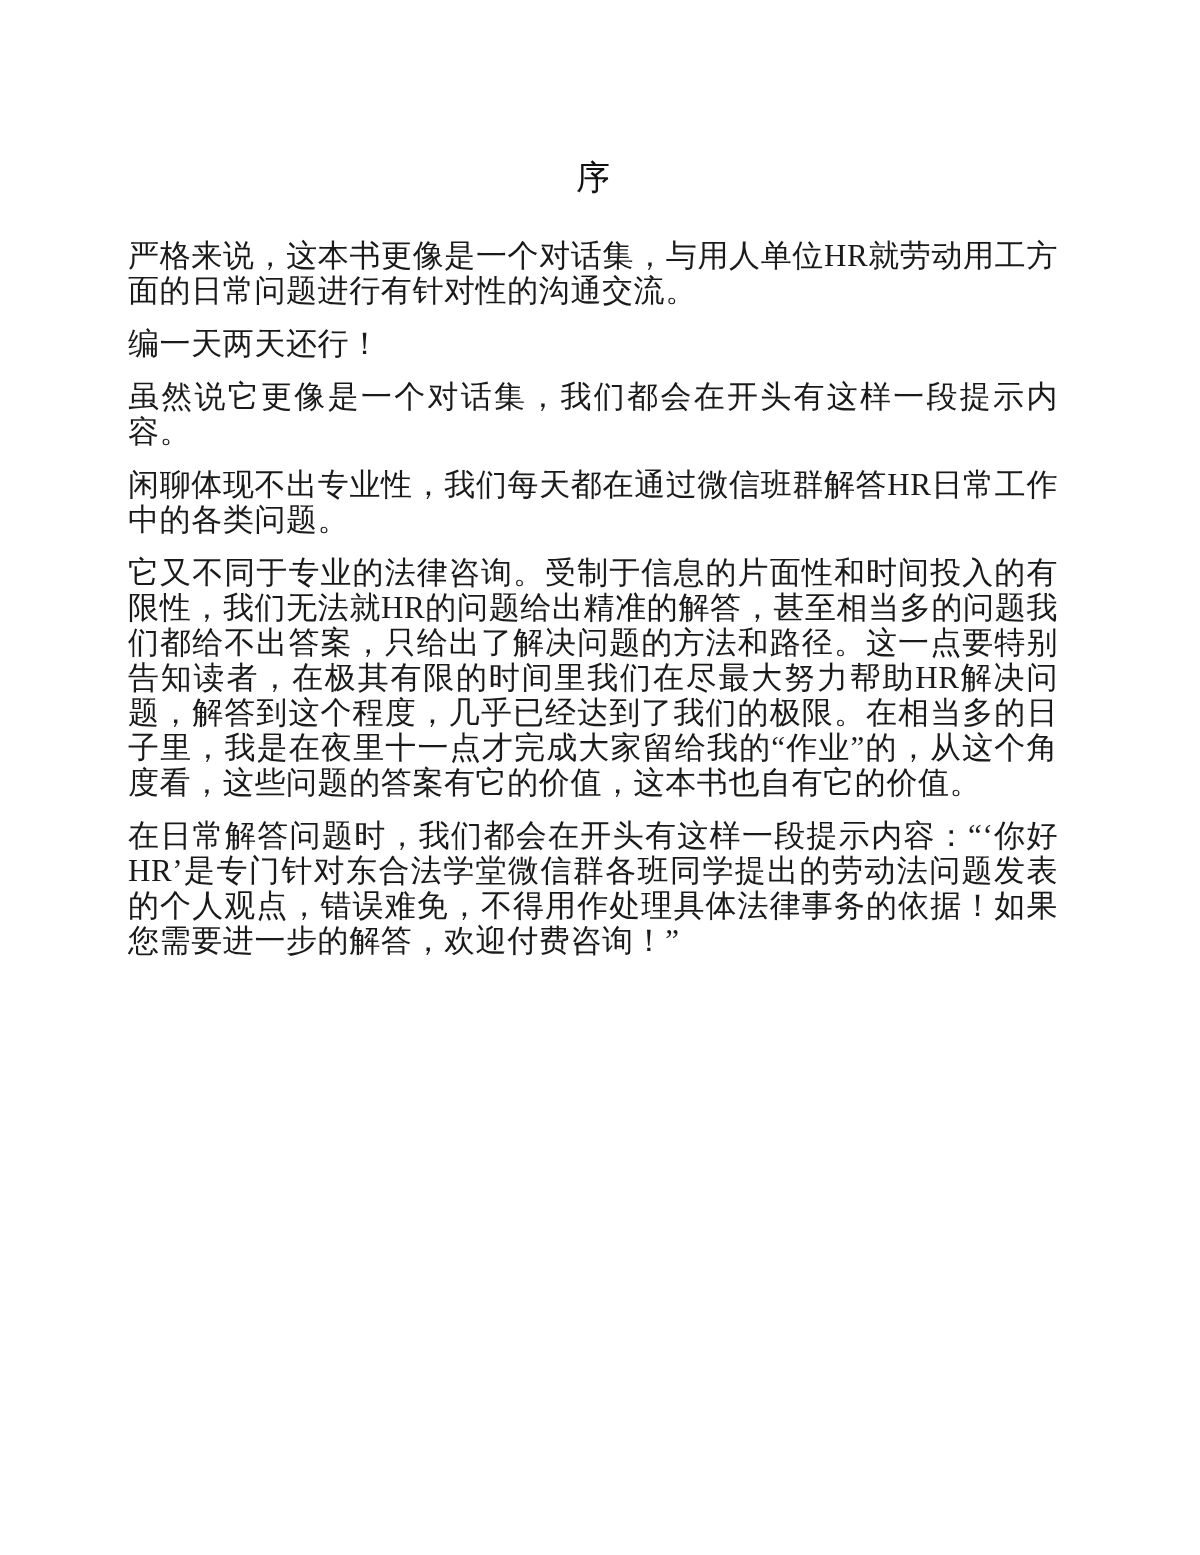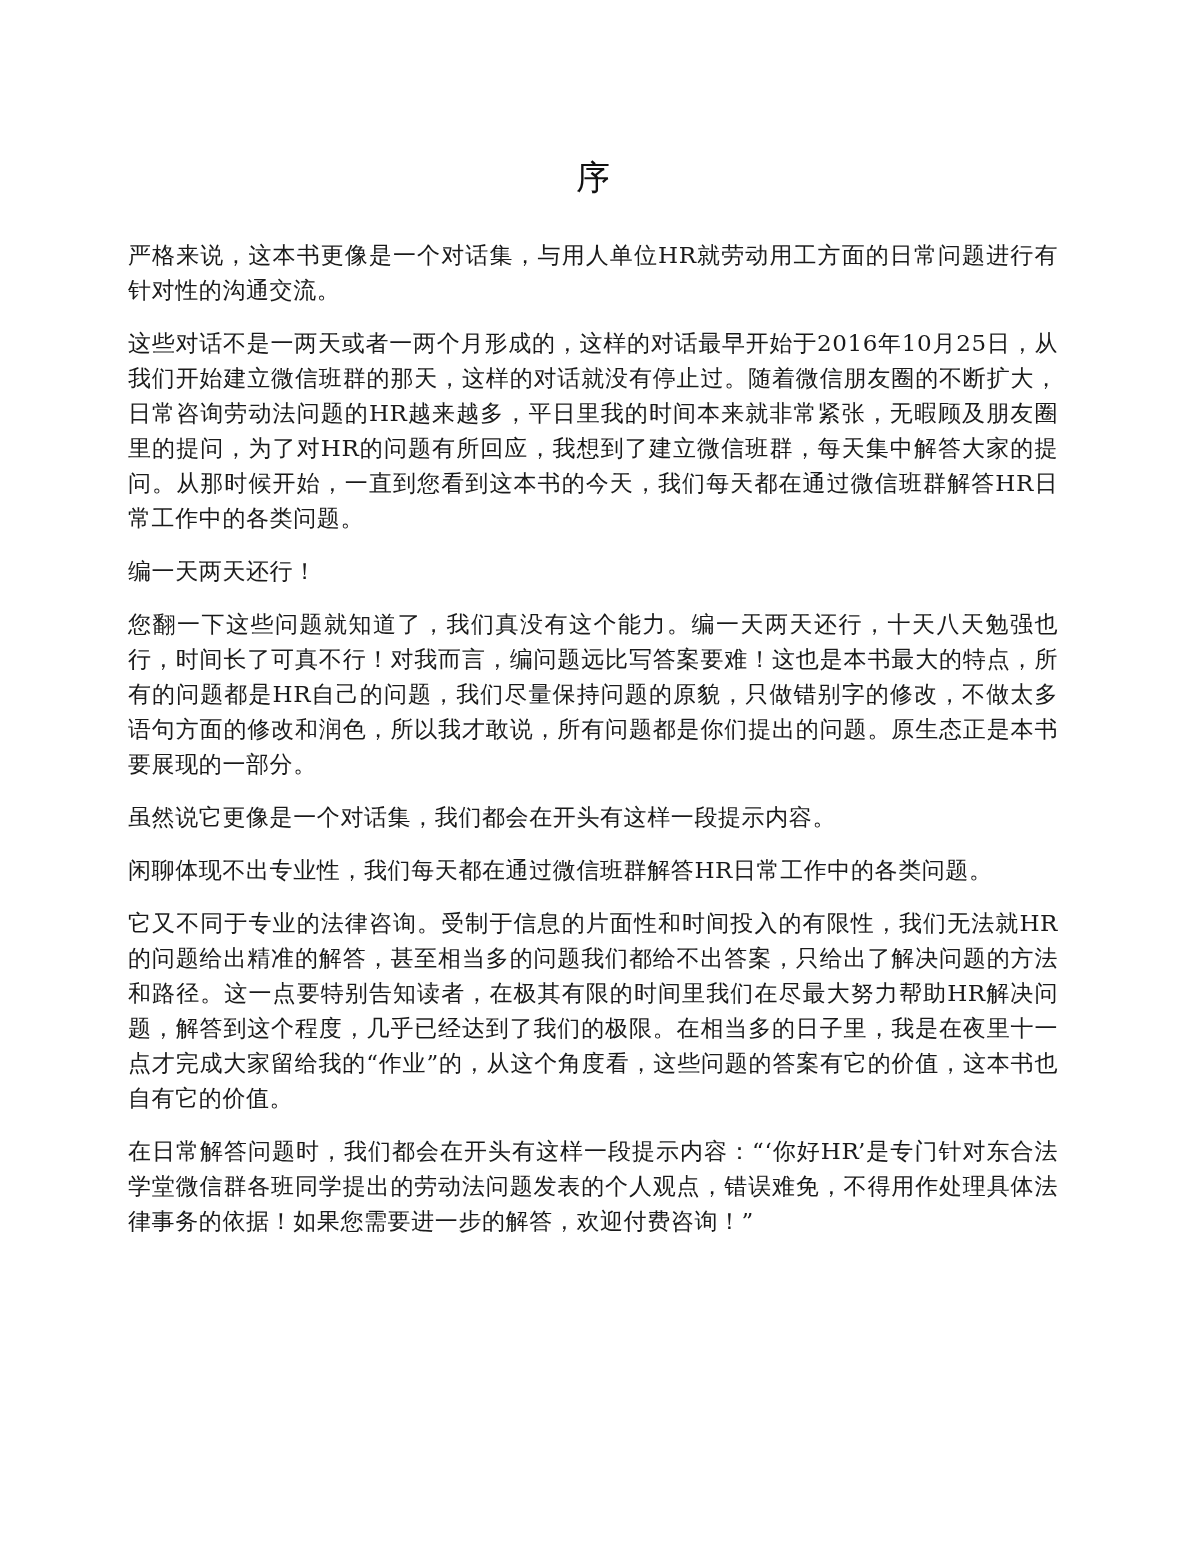--- a/index.html
+++ b/index.html
@@ -34,37 +34,36 @@
       color: #111;
     }
     .body-text {
       position: absolute;
       left: 0;
       top: 238px;
       width: 930px;
     }
     .para {
       margin: 0 0 18px 0;
-      font-size: 23px;
+      font-size: 31px;
       line-height: 35px;
       letter-spacing: 0.6px;
       text-align: justify;
       word-break: break-all;
       color: #1a1a1a;
+      font-family: Liberation Serif, serif;
     }
   </style>
 </head>
 <body>
 
 <div class="page">
   <h1 class="title">序</h1>
 
   <div class="body-text">
     <p class="para">严格来说，这本书更像是一个对话集，与用人单位HR就劳动用工方面的日常问题进行有针对性的沟通交流。</p>
-    <p class="para">这些对话不是一两天或者一两个月形成的，这样的对话最早开始于2016年10月25日，从我们开始建立微信班群的那天，这样的对话就没有停止过。随着微信朋友圈的不断扩大，日常咨询劳动法问题的HR越来越多，平日里我的时间本来就非常紧张，无暇顾及朋友圈里的提问，为了对HR的问题有所回应，我想到了建立微信班群，每天集中解答大家的提问。从那时候开始，一直到您看到这本书的今天，我们每天都在通过微信班群解答HR日常工作中的各类问题。</p>
     <p class="para">编一天两天还行！</p>
-    <p class="para">您翻一下这些问题就知道了，我们真没有这个能力。编一天两天还行，十天八天勉强也行，时间长了可真不行！对我而言，编问题远比写答案要难！这也是本书最大的特点，所有的问题都是HR自己的问题，我们尽量保持问题的原貌，只做错别字的修改，不做太多语句方面的修改和润色，所以我才敢说，所有问题都是你们提出的问题。原生态正是本书要展现的一部分。</p>
     <p class="para">虽然说它更像是一个对话集，我们都会在开头有这样一段提示内容。</p>
     <p class="para">闲聊体现不出专业性，我们每天都在通过微信班群解答HR日常工作中的各类问题。</p>
     <p class="para">它又不同于专业的法律咨询。受制于信息的片面性和时间投入的有限性，我们无法就HR的问题给出精准的解答，甚至相当多的问题我们都给不出答案，只给出了解决问题的方法和路径。这一点要特别告知读者，在极其有限的时间里我们在尽最大努力帮助HR解决问题，解答到这个程度，几乎已经达到了我们的极限。在相当多的日子里，我是在夜里十一点才完成大家留给我的“作业”的，从这个角度看，这些问题的答案有它的价值，这本书也自有它的价值。</p>
     <p class="para">在日常解答问题时，我们都会在开头有这样一段提示内容：“‘你好HR’是专门针对东合法学堂微信群各班同学提出的劳动法问题发表的个人观点，错误难免，不得用作处理具体法律事务的依据！如果您需要进一步的解答，欢迎付费咨询！”</p>
   </div>
 </div>
 
 </body></html>

